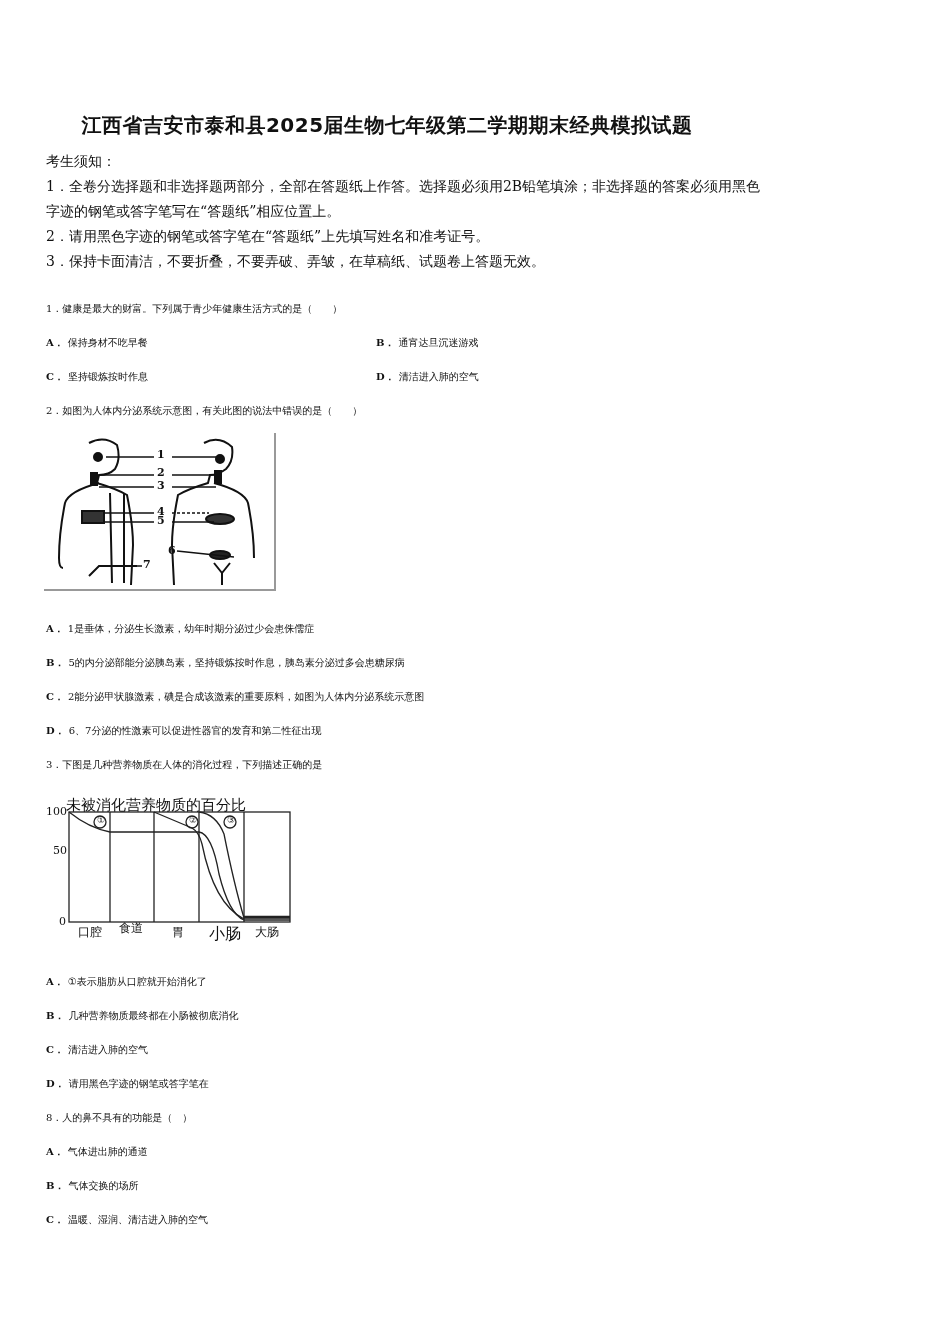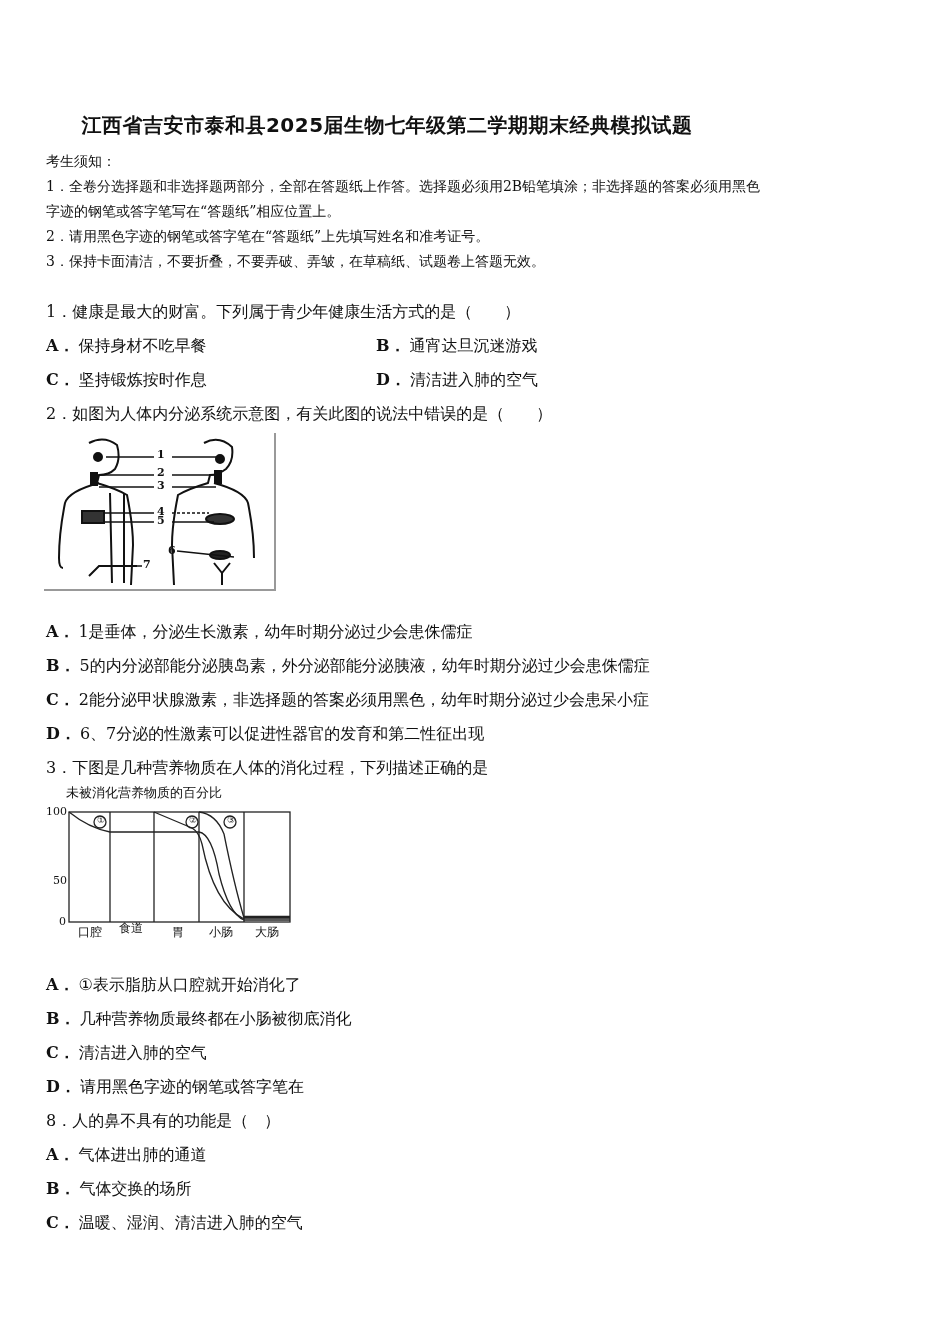--- a/index.html
+++ b/index.html
@@ -1,20 +1,20 @@
 <!DOCTYPE html>
 <html><head>
 <meta charset="utf-8">
 <style>
   html, body { margin: 0; padding: 0; background: #ffffff; }
   body { width: 950px; height: 1344px; position: relative; overflow: hidden;
          font-family: "DejaVu Serif", "Liberation Serif", serif; color: #111; }
   .title { position: absolute; top: 112px; left: 0; width: 774px; text-align: center;
            font-family: "DejaVu Sans", "Liberation Sans", sans-serif; font-weight: bold; font-size: 20px; letter-spacing: 0.5px; }
-  .line { position: absolute; left: 46px; font-size: 16px; white-space: nowrap; }
+  .line { position: absolute; left: 46px; font-size: 10px; white-space: nowrap; }
   .notice { font-size: 14px; }
   .opt-label { font-weight: bold; margin-right: 4px; }
   .figure { position: absolute; }
 </style>
 </head>
 <body>
 
 <div class="title">江西省吉安市泰和县2025届生物七年级第二学期期末经典模拟试题</div>
 
 <div class="line notice" style="top:153px">考生须知：</div>
@@ -66,28 +66,28 @@
   <span style="position:absolute; left:113px; top:15px; font-size:11px; font-weight:bold">1</span>
   <span style="position:absolute; left:113px; top:33px; font-size:11px; font-weight:bold">2</span>
   <span style="position:absolute; left:113px; top:46px; font-size:11px; font-weight:bold">3</span>
   <span style="position:absolute; left:113px; top:72px; font-size:11px; font-weight:bold">4</span>
   <span style="position:absolute; left:113px; top:81px; font-size:11px; font-weight:bold">5</span>
   <span style="position:absolute; left:124px; top:111px; font-size:11px; font-weight:bold">6</span>
   <span style="position:absolute; left:99px; top:125px; font-size:11px; font-weight:bold">7</span>
 </div>
 
 <div class="line" style="top:622px"><span class="opt-label">A．</span><span>1是垂体，分泌生长激素，幼年时期分泌过少会患侏儒症</span></div>
-<div class="line" style="top:656px"><span class="opt-label">B．</span><span>5的内分泌部能分泌胰岛素，外分泌部能分泌胰液，幼年时期分泌过少会患侏儒症</span></div>
-<div class="line" style="top:690px"><span class="opt-label">C．</span><span>2能分泌甲状腺激素，非选择题的答案必须用黑色，幼年时期分泌过少会患呆小症</span></div>
+<div class="line" style="top:656px"><span class="opt-label">B．</span><span>5的内分泌部能分泌胰岛素，坚持锻炼按时作息，胰岛素分泌过多会患糖尿病</span></div>
+<div class="line" style="top:690px"><span class="opt-label">C．</span><span>2能分泌甲状腺激素，碘是合成该激素的重要原料，如图为人体内分泌系统示意图</span></div>
 <div class="line" style="top:724px"><span class="opt-label">D．</span><span>6、7分泌的性激素可以促进性器官的发育和第二性征出现</span></div>
 
 <div class="line" style="top:758px">3．下图是几种营养物质在人体的消化过程，下列描述正确的是</div>
 
 <div class="figure" style="left:44px; top:784px; width:255px; height:160px;">
-  <div style="position:absolute; left:22px; top:0px; font-size:13px; white-space:nowrap">未被消化营养物质的百分比</div>
+  <div style="position:absolute; left:22px; top:12px; font-size:15px; white-space:nowrap">未被消化营养物质的百分比</div>
   <svg width="255" height="160" viewBox="0 0 255 160" fill="none" stroke="#222" stroke-width="1.3" style="position:absolute; left:0; top:0">
     <rect x="25" y="28" width="221" height="110"></rect>
     <line x1="66" y1="28" x2="66" y2="138"></line>
     <line x1="110" y1="28" x2="110" y2="138"></line>
     <line x1="155" y1="28" x2="155" y2="138"></line>
     <line x1="200" y1="28" x2="200" y2="138"></line>
 
     <path d="M25 28 Q45 44 66 48 L155 48 Q168 50 175 90 Q185 130 200 136 L246 136"></path>
 
     <path d="M110 28 L148 44 Q155 48 158 60 Q170 120 200 135"></path>
@@ -95,26 +95,26 @@
     <path d="M155 28 Q172 30 180 50 Q190 100 200 134 L246 134"></path>
     <line x1="200" y1="133" x2="246" y2="133" stroke-width="2.5"></line>
     <circle cx="56" cy="38" r="6"></circle>
       <circle cx="148" cy="38" r="6"></circle>
       <circle cx="186" cy="38" r="6"></circle>
   </svg>
   <span style="position:absolute; left:53px; top:31px; font-size:9px">①</span>
   <span style="position:absolute; left:145px; top:31px; font-size:9px">②</span>
   <span style="position:absolute; left:183px; top:31px; font-size:9px">③</span>
   <span style="position:absolute; left:2px; top:21px; font-size:11px">100</span>
-  <span style="position:absolute; left:9px; top:90px; font-size:11px">50</span>
+  <span style="position:absolute; left:9px; top:60px; font-size:11px">50</span>
   <span style="position:absolute; left:15px; top:131px; font-size:11px">0</span>
   <span style="position:absolute; left:34px; top:140px; font-size:12px">口腔</span>
   <span style="position:absolute; left:75px; top:136px; font-size:12px">食道</span>
   <span style="position:absolute; left:128px; top:140px; font-size:12px">胃</span>
-  <span style="position:absolute; left:165px; top:140px; font-size:12px">小肠</span>
+  <span style="position:absolute; left:165px; top:140px; font-size:16px">小肠</span>
   <span style="position:absolute; left:211px; top:140px; font-size:12px">大肠</span>
 </div>
 
 <div class="line" style="top:975px"><span class="opt-label">A．</span><span>①表示脂肪从口腔就开始消化了</span></div>
 <div class="line" style="top:1009px"><span class="opt-label">B．</span><span>几种营养物质最终都在小肠被彻底消化</span></div>
 <div class="line" style="top:1043px"><span class="opt-label">C．</span><span>清洁进入肺的空气</span></div>
 <div class="line" style="top:1077px"><span class="opt-label">D．</span><span>请用黑色字迹的钢笔或答字笔在</span></div>
 
 <div class="line" style="top:1111px">8．人的鼻不具有的功能是（　）</div>
 <div class="line" style="top:1145px"><span class="opt-label">A．</span><span>气体进出肺的通道</span></div>

